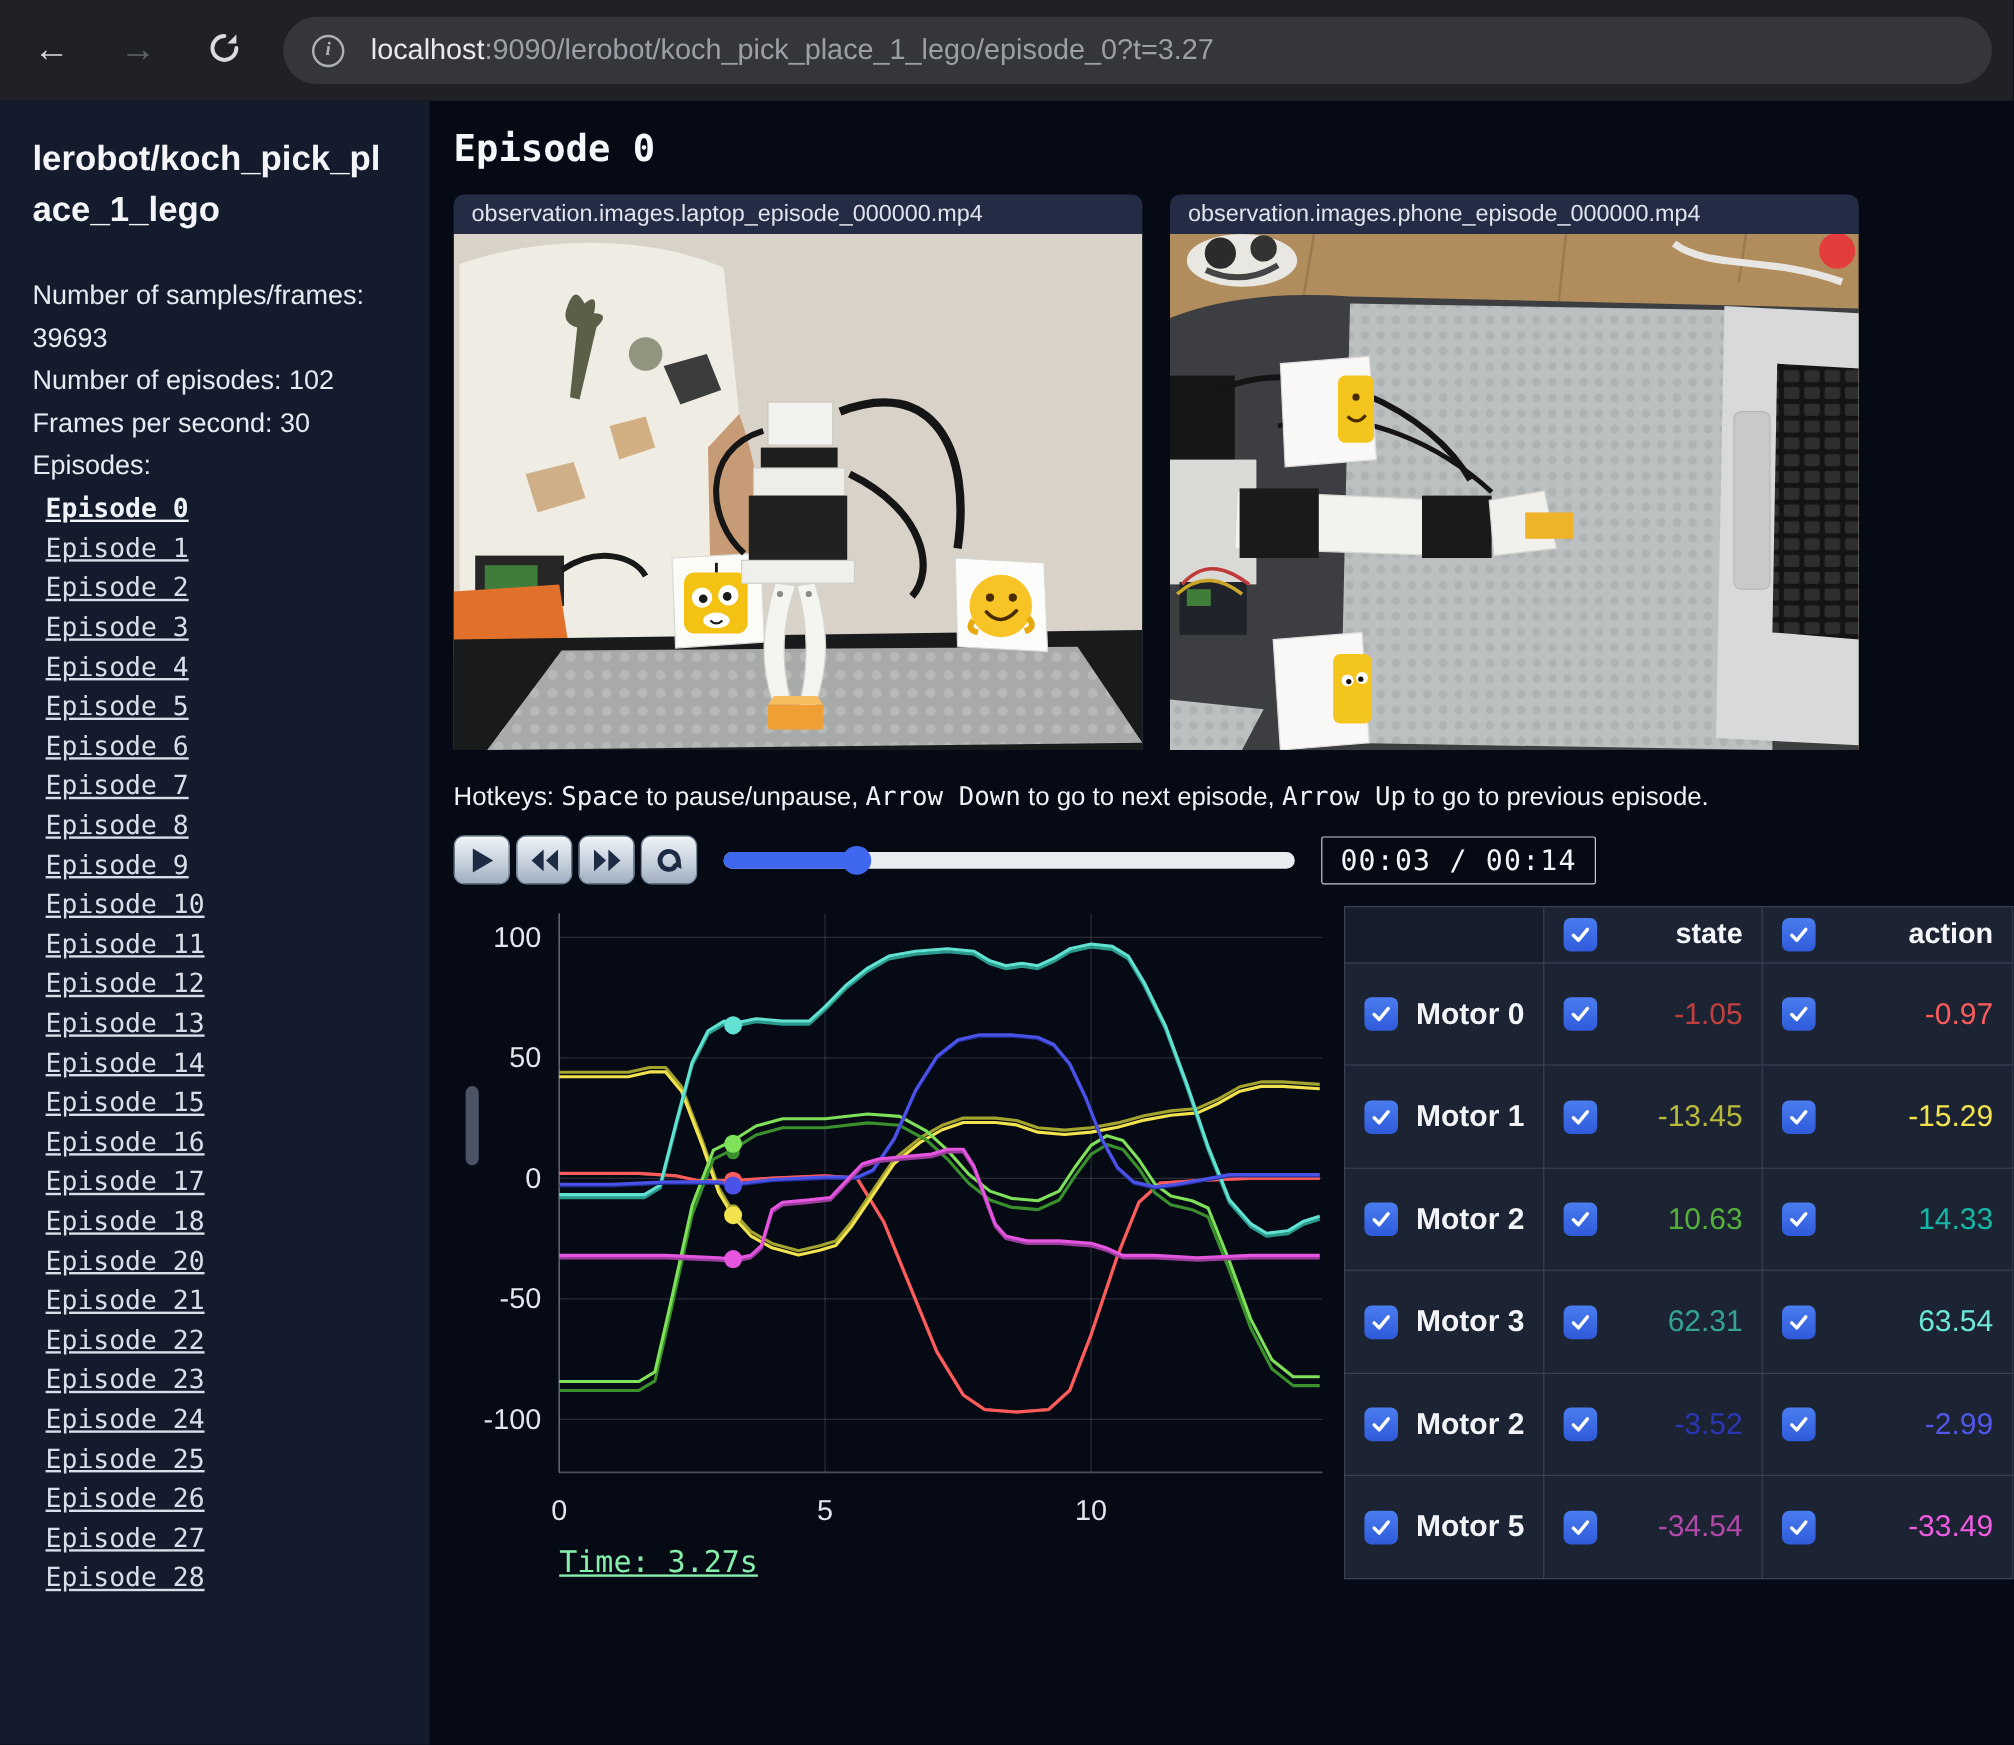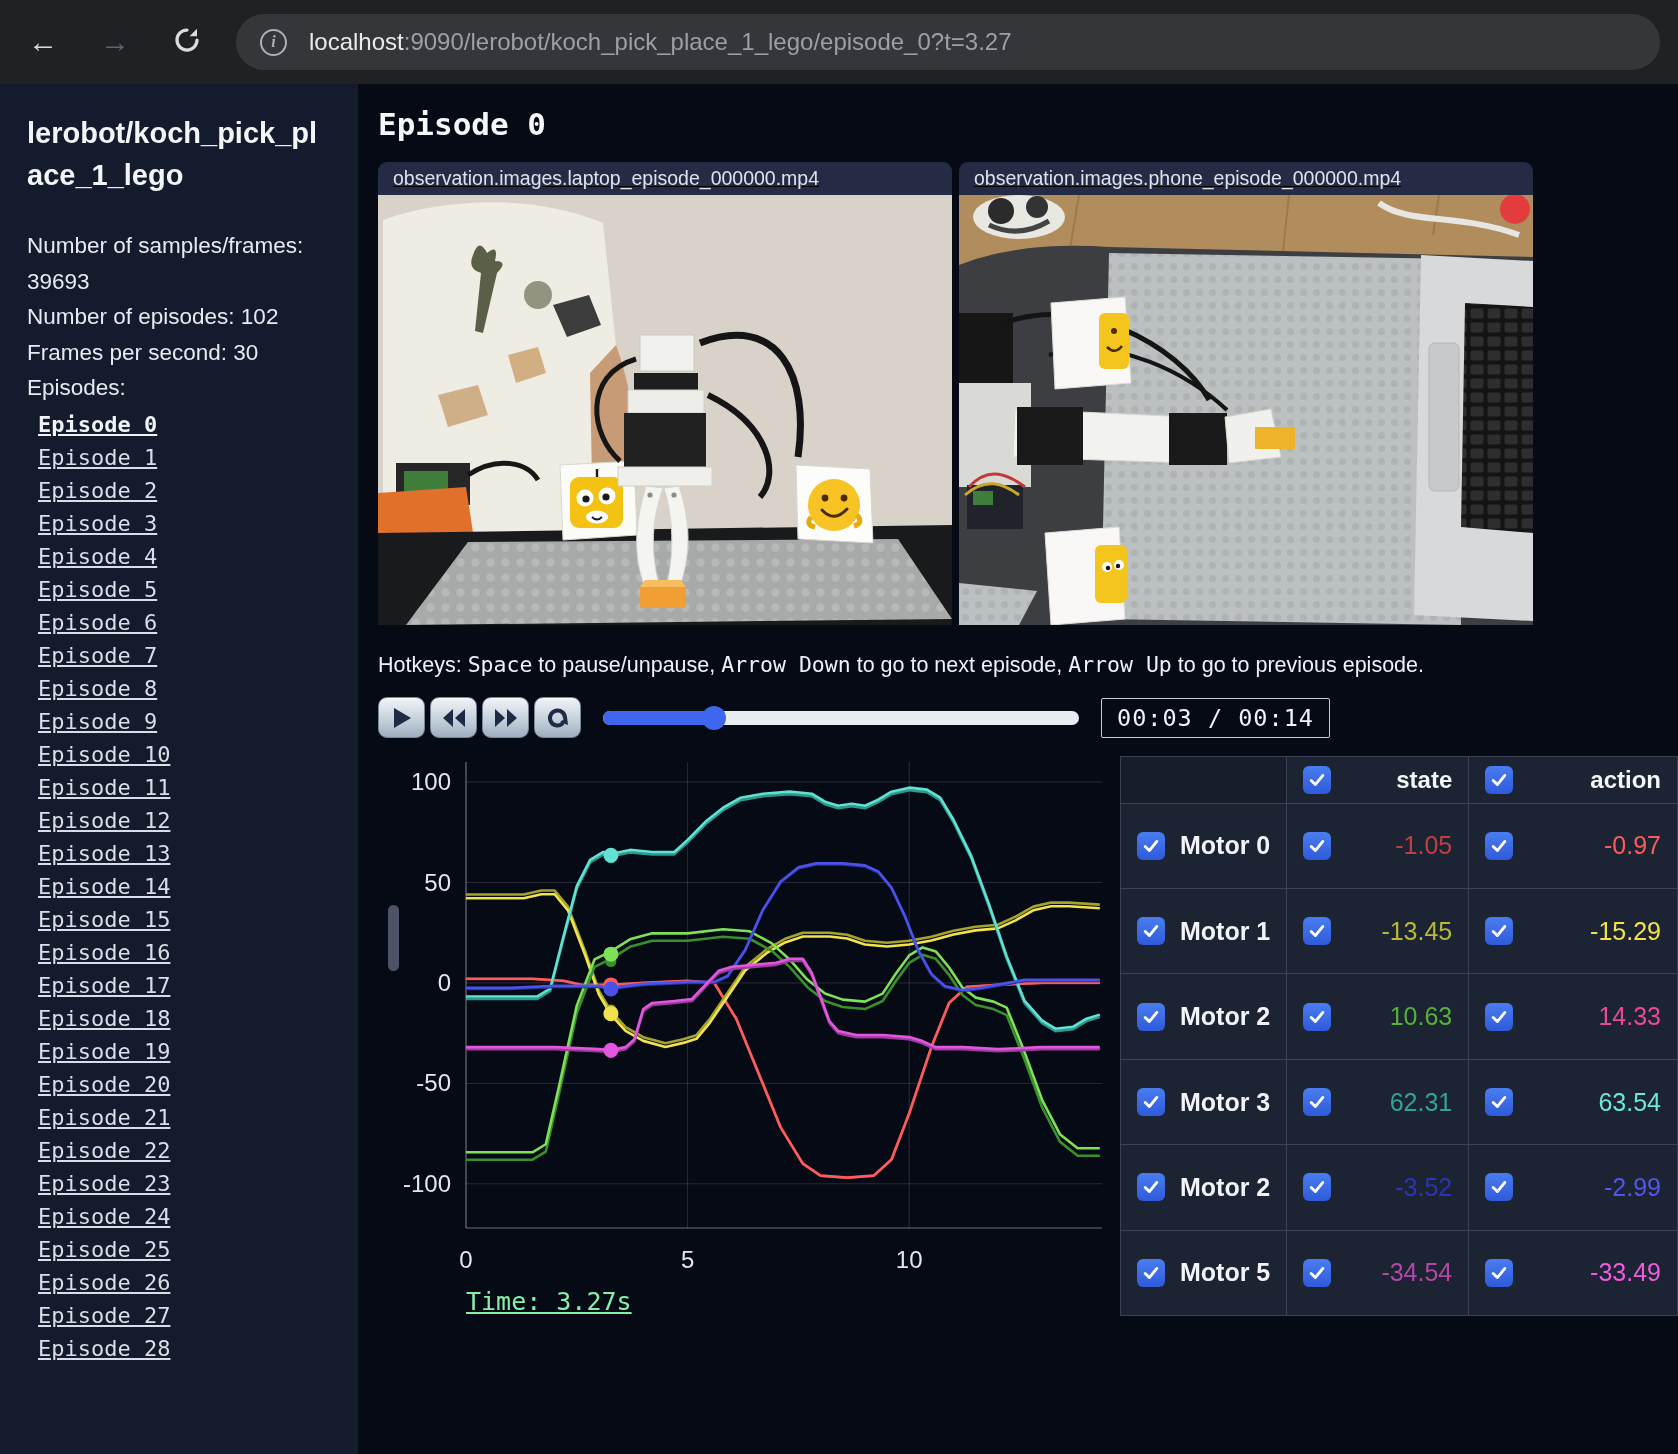--- a/index.html
+++ b/index.html
@@ -35,21 +35,21 @@
   .ep-link.active { font-weight:bold; color:#f0f3f8; }
 
   .scroll-thumb { position:absolute; left:30px; top:821px; width:11px; height:66px;
                   background:#4b5365; border-radius:6px; }
 
   .main { flex:1; padding:14px 0 0 20px; position:relative; }
   .page-title { font-family:"DejaVu Sans Mono", monospace; font-weight:bold; font-size:31px;
                 color:#f5f7fa; margin:8px 0 20px 0; }
 
   
-  .videos { display:flex; gap:7px;text-decoration:underline; }
+  .videos { display:flex; gap:23px; }
   .video-card { width:574px; }
   .video-head { background:#232c44; color:#dfe3ed; font-size:19.5px; padding:5px 0 5px 15px;
                 border-radius:9px 9px 0 0; white-space:nowrap; overflow:hidden; }
   .video-card svg { display:block; }
 
   
   .hotkeys { margin-top:27px; font-size:21.5px; color:#eef1f5; }
   .hotkeys .key { font-family:"DejaVu Sans Mono", monospace; }
 
   
@@ -135,21 +135,20 @@
         <a class="ep-link">Episode 9</a>
         <a class="ep-link">Episode 10</a>
         <a class="ep-link">Episode 11</a>
         <a class="ep-link">Episode 12</a>
         <a class="ep-link">Episode 13</a>
         <a class="ep-link">Episode 14</a>
         <a class="ep-link">Episode 15</a>
         <a class="ep-link">Episode 16</a>
         <a class="ep-link">Episode 17</a>
         <a class="ep-link">Episode 18</a>
-        <a class="ep-link">Episode 19</a>
         <a class="ep-link">Episode 20</a>
         <a class="ep-link">Episode 21</a>
         <a class="ep-link">Episode 22</a>
         <a class="ep-link">Episode 23</a>
         <a class="ep-link">Episode 24</a>
         <a class="ep-link">Episode 25</a>
         <a class="ep-link">Episode 26</a>
         <a class="ep-link">Episode 27</a>
         <a class="ep-link">Episode 28</a>
       </div>
@@ -491,21 +490,21 @@
                   <span class="val" style="color:#55b13a">10.63</span>
                 </div>
               </td>
               <td>
                 <div class="cellwrap val-wrap">
                   <span class="cb">
                     <svg width="20" height="20" viewBox="0 0 24 24">
                       <path d="M5 12.5l5 5 9-11" stroke="#fff" stroke-width="3.4" fill="none" stroke-linecap="round" stroke-linejoin="round"></path>
                     </svg>
                   </span>
-                  <span class="val" style="color:#ec4899">14.33</span>
+                  <span class="val" style="color:#14b8a6">14.33</span>
                 </div>
               </td>
             </tr>
             <tr>
               <td>
                 <div class="cellwrap label-wrap">
                   <span class="cb">
                     <svg width="20" height="20" viewBox="0 0 24 24">
                       <path d="M5 12.5l5 5 9-11" stroke="#fff" stroke-width="3.4" fill="none" stroke-linecap="round" stroke-linejoin="round"></path>
                     </svg>

